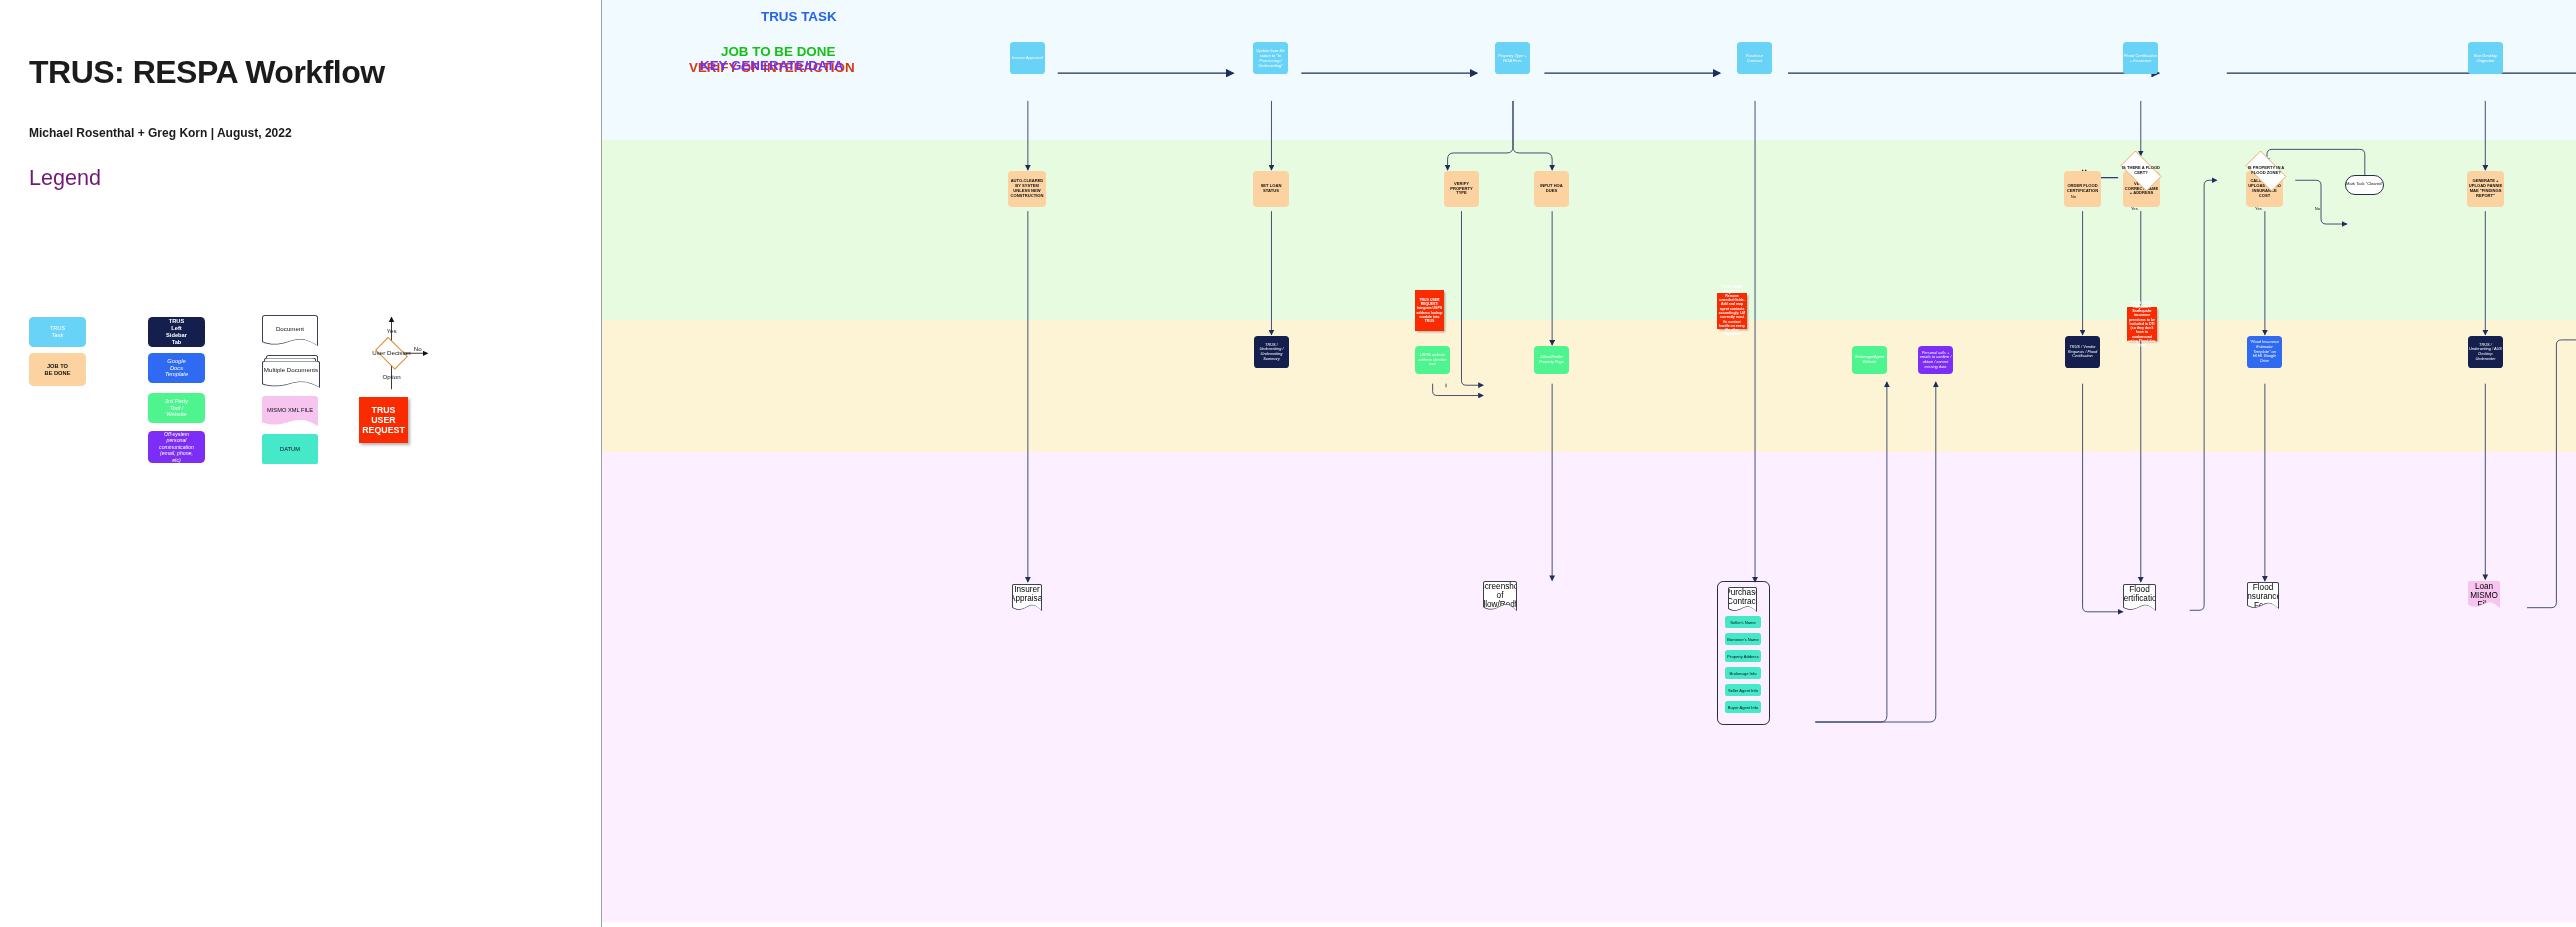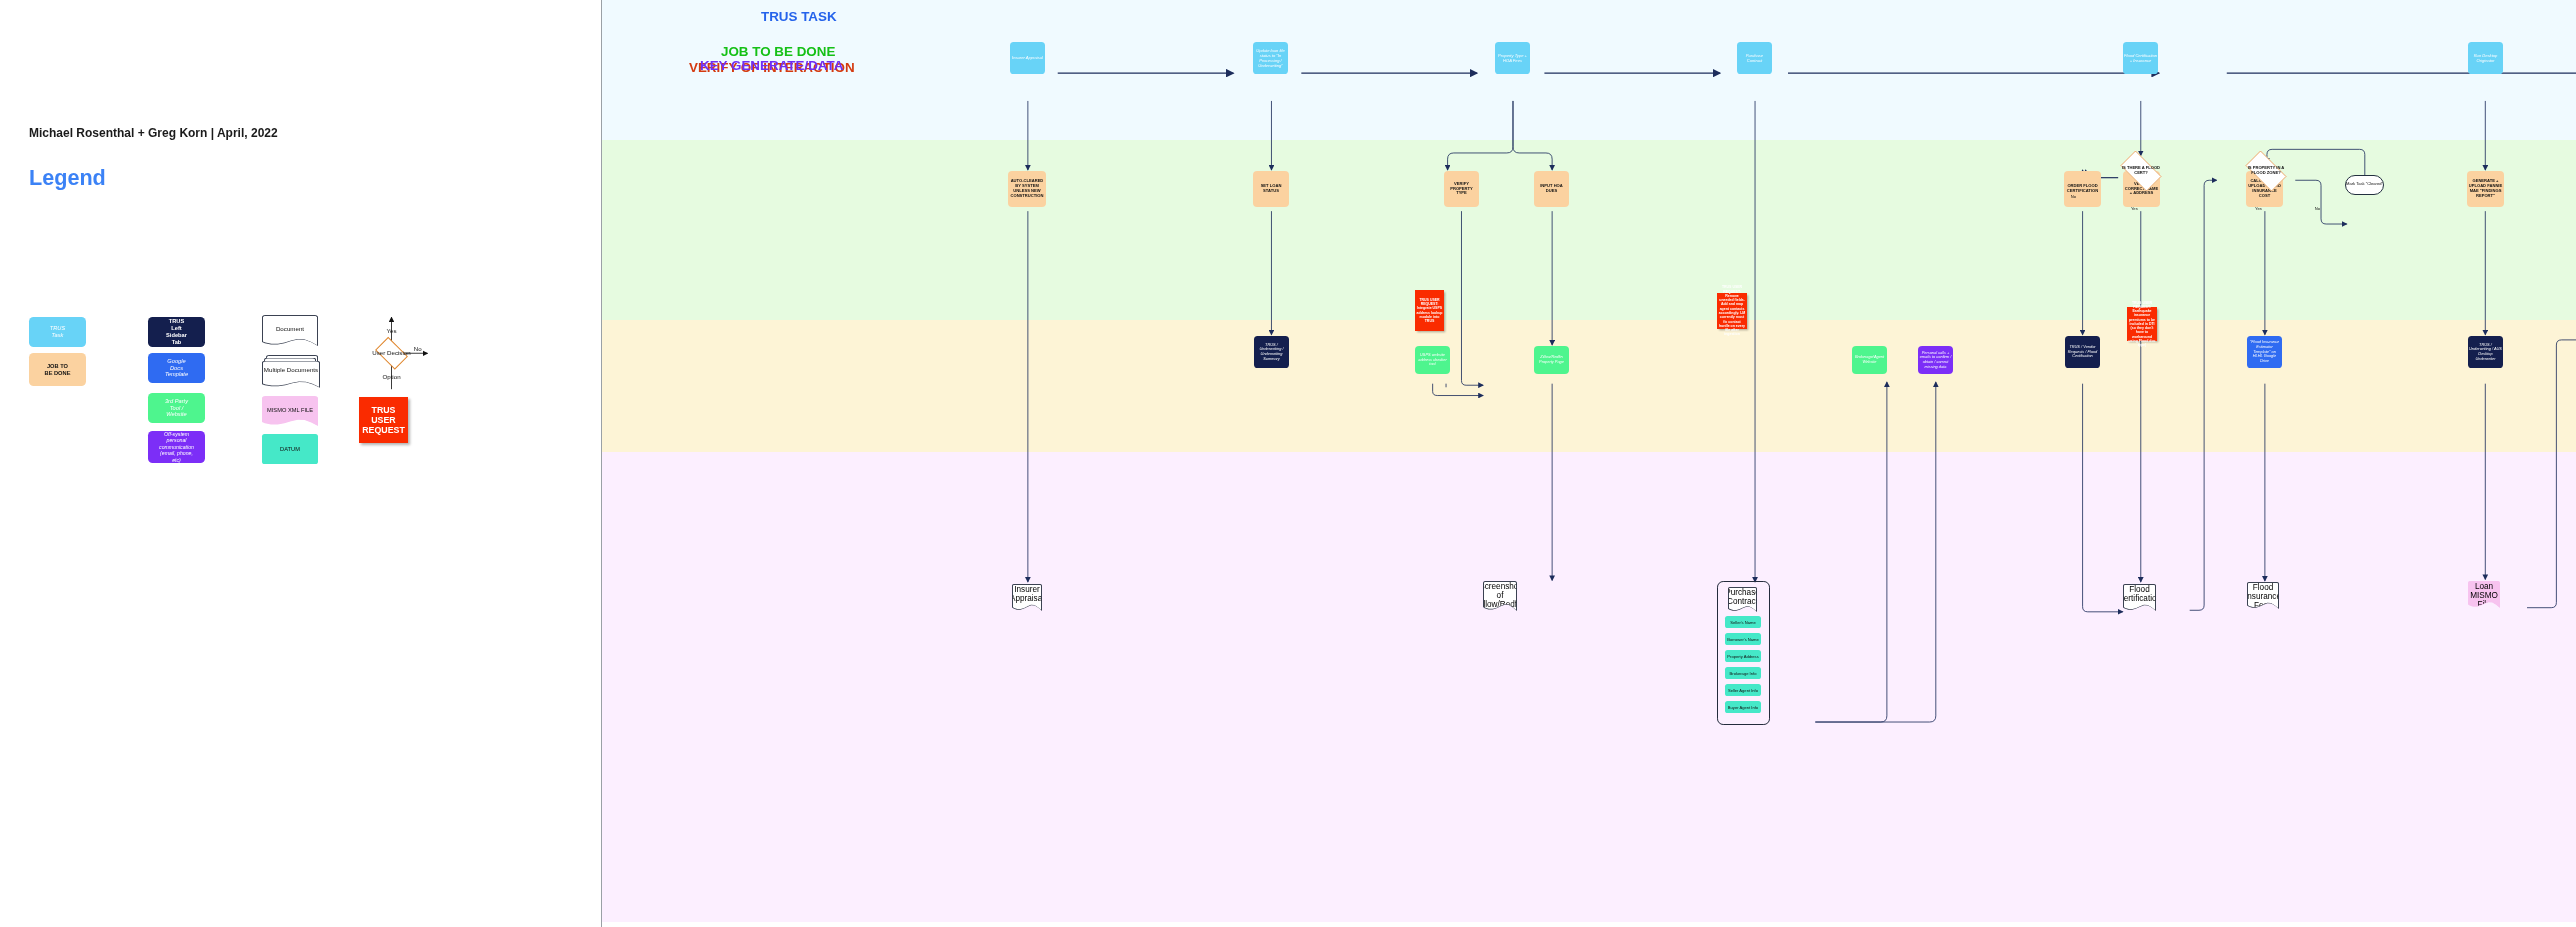--- a/index.html
+++ b/index.html
@@ -10,21 +10,21 @@
   }
   #canvas { position:absolute; inset:0; }
 
   
   #title-panel {
     position:absolute; left:0; top:0; width:602px; height:927px;
     background:#ffffff; border-right:1px solid #9aa0a6; z-index:5;
   }
   #page-title { position:absolute; left:29px; top:54px; font-size:32px; font-weight:bold; color:#1b1b1b; letter-spacing:-0.5px; }
   #byline { position:absolute; left:29px; top:126px; font-size:12px; font-weight:bold; color:#1b1b1b; }
-  #legend-title { position:absolute; left:29px; top:165px; font-size:21.6px; font-weight:bold; color:#3b82f6; }
+  #legend-title { position:absolute; left:29px; top:165px; font-size:21.6px; font-weight:normal; color:#701a75; }
   .lg-box {
     border-radius:4.6px; display:flex; align-items:center; justify-content:center;
     text-align:center; line-height:1.22; padding:15px;
   }
   .lg-trus-task { background:#68d3f7; color:#fff; font-style:italic; }
   .lg-jtbd { background:#fbd2a0; color:#111; font-weight:bold; }
   .lg-sidebar { background:#141f4e; color:#fff; font-weight:bold; }
   .lg-gdocs { background:#2f6bf2; color:#fff; font-style:italic; }
   .lg-3rd { background:#4ef58e; color:#fff; font-style:italic; }
   .lg-offsys { background:#7c2ef7; color:#fff; font-style:italic; }
@@ -330,21 +330,22 @@
       </div>
   </div>
   <div class="node n-datum" style="left:1725px;top:616px;width:36px;height:12px">Seller's Name</div>
   <div class="node n-datum" style="left:1725px;top:633px;width:36px;height:12px">Borrower's Name</div>
   <div class="node n-datum" style="left:1725px;top:650px;width:36px;height:12px">Property Address</div>
   <div class="node n-datum" style="left:1725px;top:667px;width:36px;height:12px">Brokerage Info</div>
   <div class="node n-datum" style="left:1725px;top:684px;width:36px;height:12px">Seller Agent Info</div>
   <div class="node n-datum" style="left:1725px;top:701px;width:36px;height:12px">Buyer Agent Info</div>
 
   <div id="title-panel">
-    <div id="byline">Michael Rosenthal + Greg Korn | April, 2022</div>
+    <div id="page-title">TRUS: RESPA Workflow</div>
+    <div id="byline">Michael Rosenthal + Greg Korn | August, 2022</div>
     <div id="legend-title">Legend</div>
 
     <div class="lg-box lg-trus-task" style="position:absolute;left:29px;top:317px;width:57px;height:28px;font-size:5.7px">TRUS Task</div>
     <div class="lg-box lg-jtbd" style="position:absolute;left:29px;top:353px;width:57px;height:33px;font-size:5.7px">JOB TO BE DONE</div>
 
     <div class="lg-box lg-sidebar" style="position:absolute;left:148px;top:317px;width:57px;height:28px;font-size:5.7px">TRUS Left Sidebar Tab</div>
     <div class="lg-box lg-gdocs" style="position:absolute;left:148px;top:353px;width:57px;height:30px;font-size:5.7px">Google Docs Template</div>
     <div class="lg-box lg-3rd" style="position:absolute;left:148px;top:393px;width:57px;height:30px;font-size:5.7px">3rd Party Tool / Website</div>
     <div class="lg-box lg-offsys" style="position:absolute;left:148px;top:431px;width:57px;height:32px;font-size:5.2px">Off-system personal communication (email, phone, etc)</div>
 

